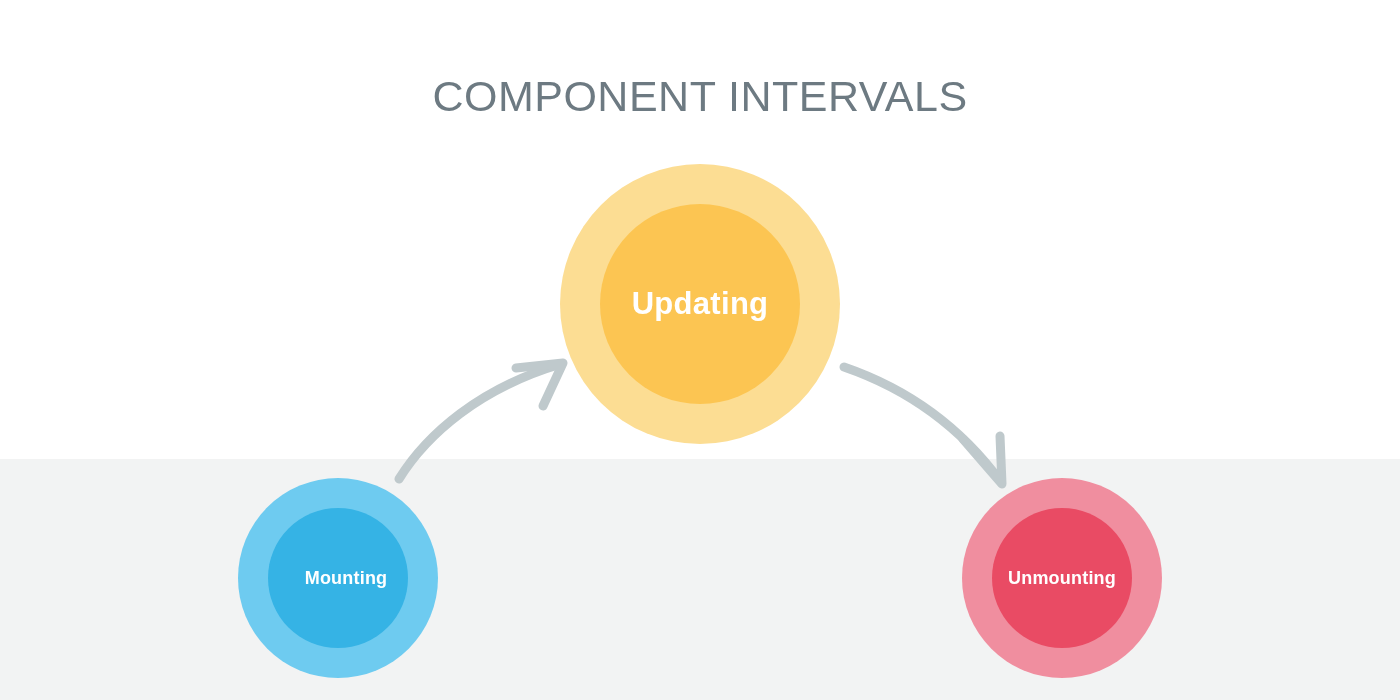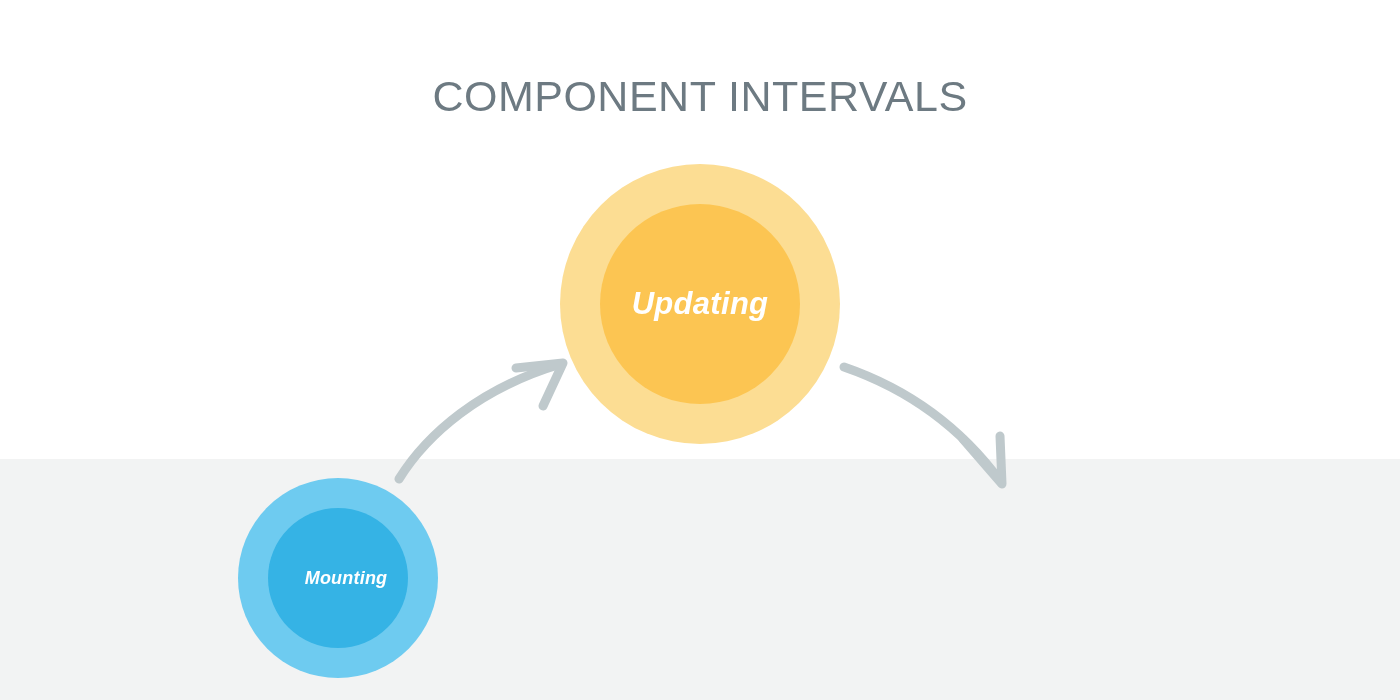--- a/index.html
+++ b/index.html
@@ -65,21 +65,20 @@
     stroke-linecap: round;
     stroke-linejoin: round;
   }
   
   .node {
     position: absolute;
     border-radius: 50%;
     display: flex;
     align-items: center;
     justify-content: center;
-    font-style: italic;
   }
   .node-inner {
     border-radius: 50%;
     display: flex;
     align-items: center;
     justify-content: center;
     position: relative;
   }
   .node-label {
     color: #ffffff;
@@ -172,14 +171,19 @@
       <span class="node-label">Mounting</span>
     </div>
   </div>
 
   <div class="node" id="node-updating">
     <div class="node-inner">
       <span class="node-label">Updating</span>
     </div>
   </div>
 
+  <div class="node" id="node-unmounting">
+    <div class="node-inner">
+      <span class="node-label">Unmounting</span>
+    </div>
+  </div>
 
 </div>
 
 </body></html>

